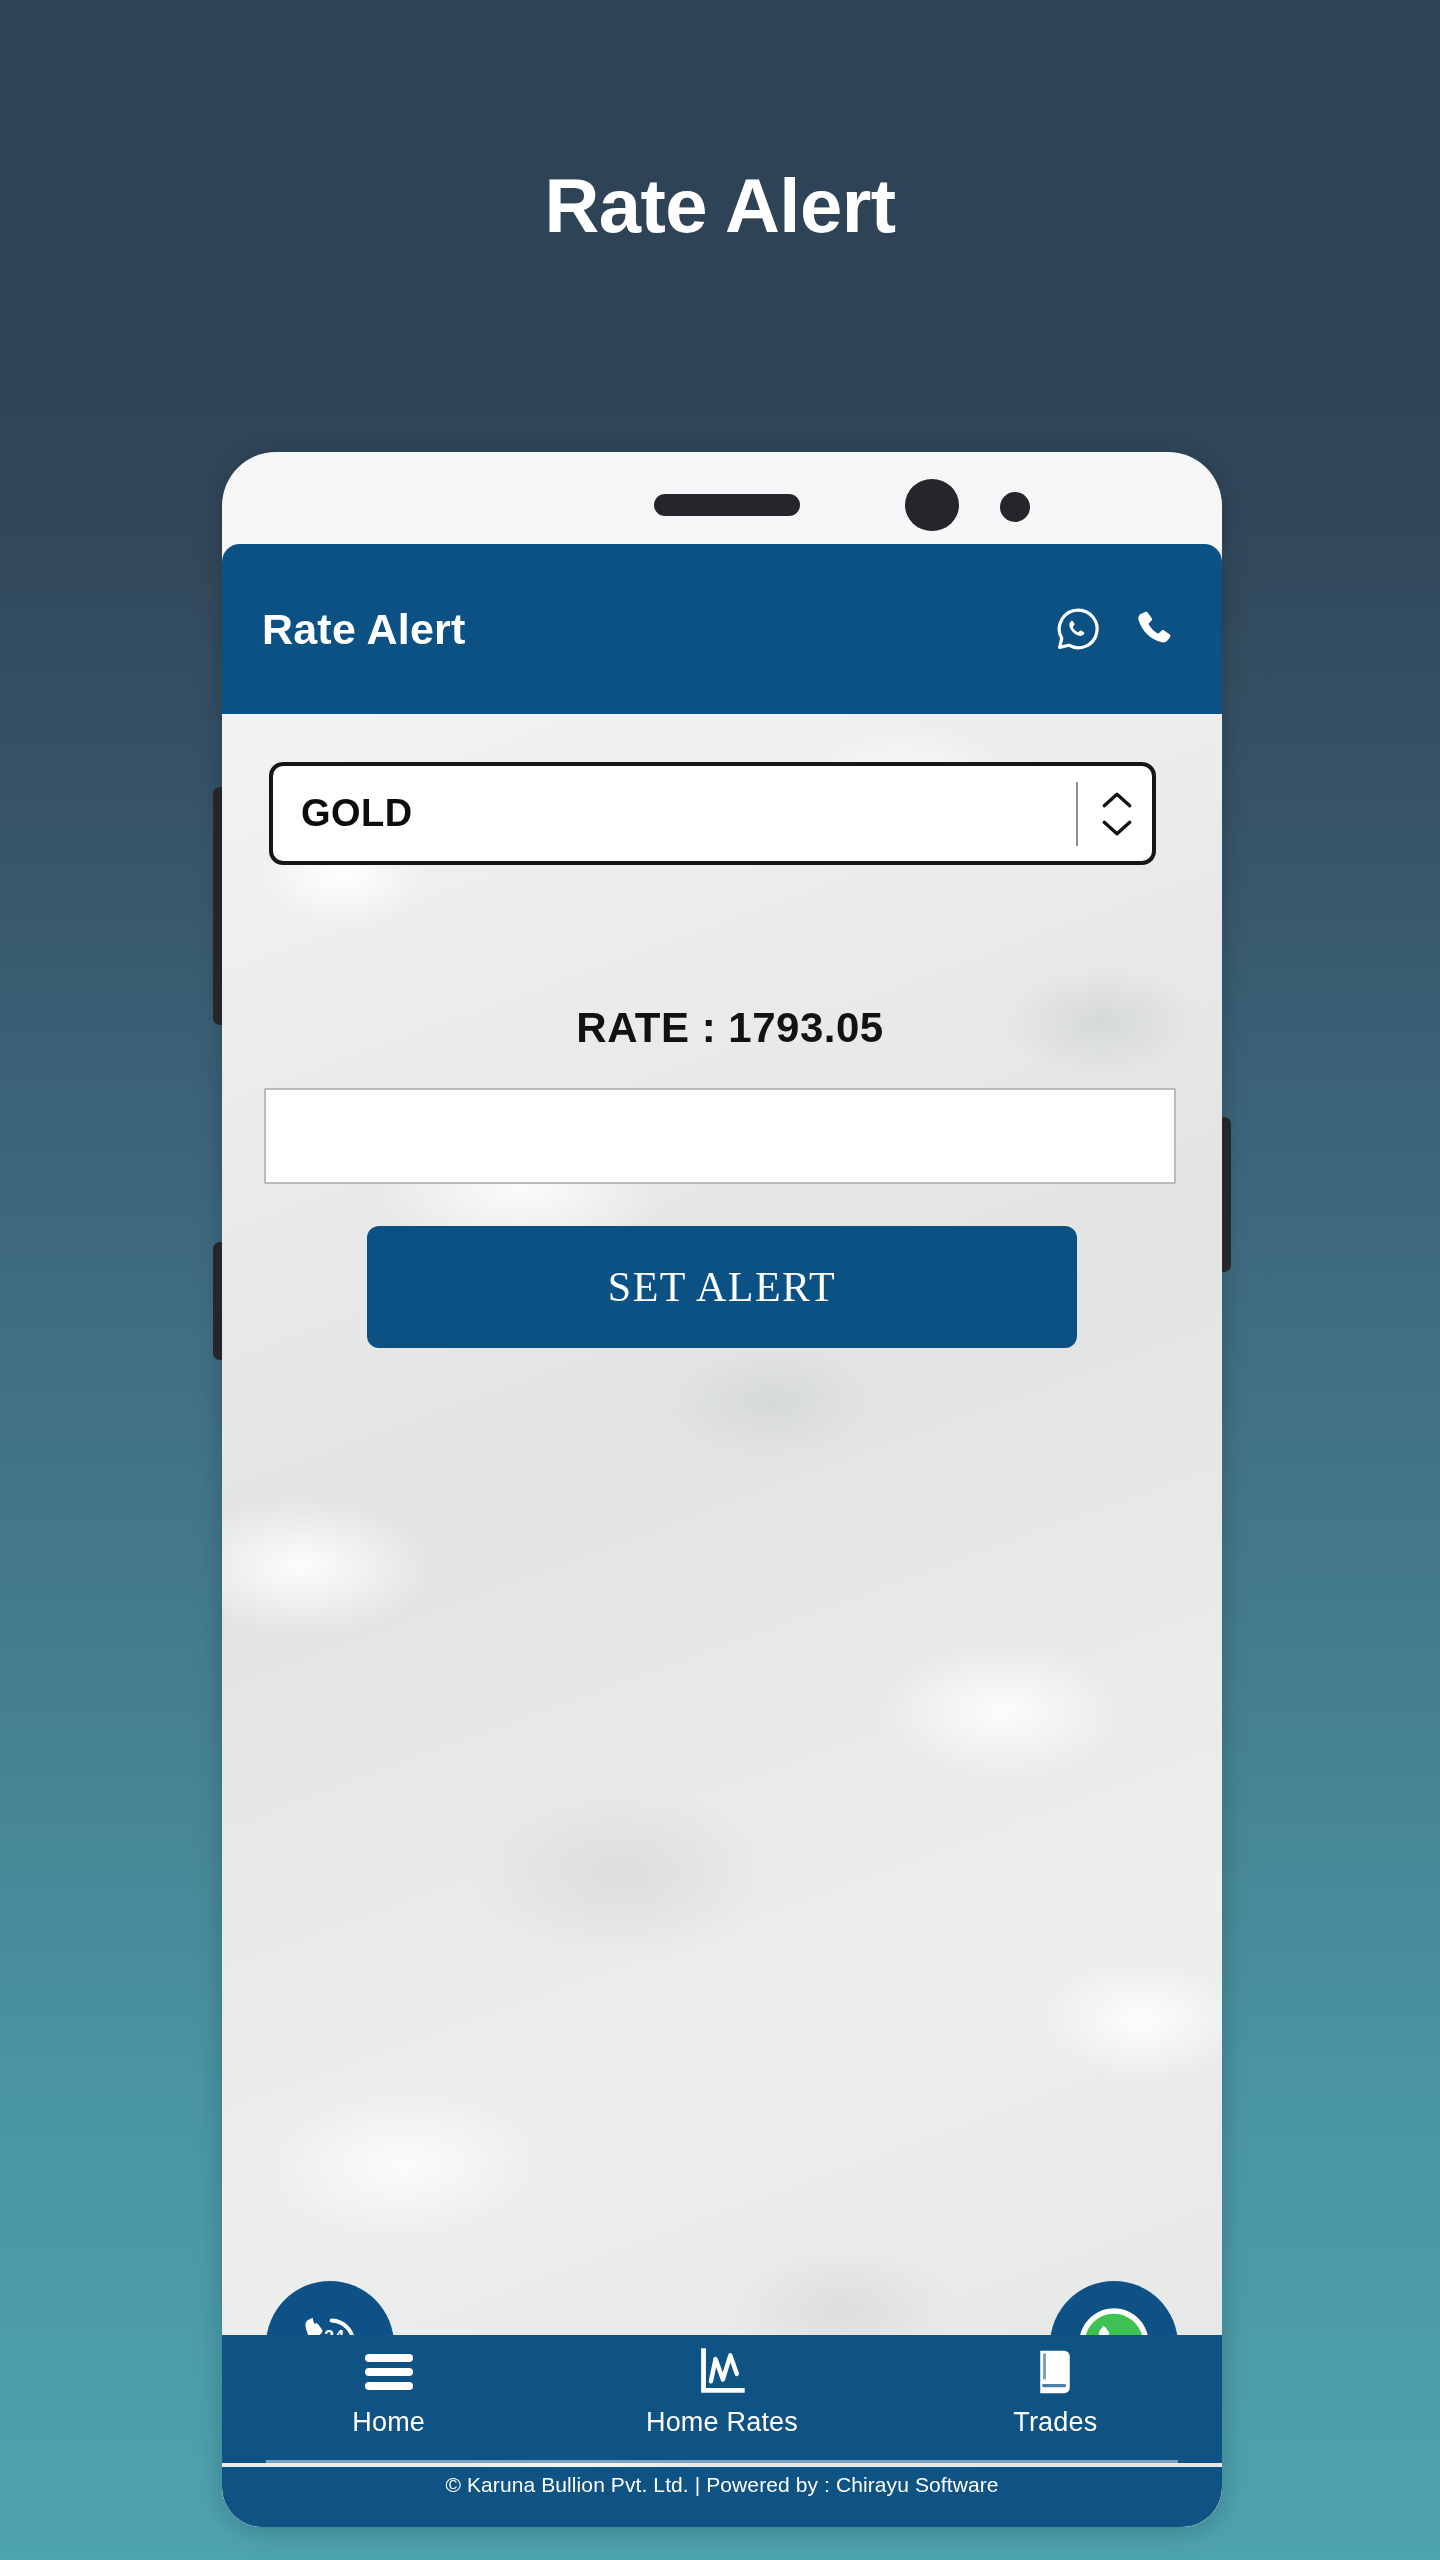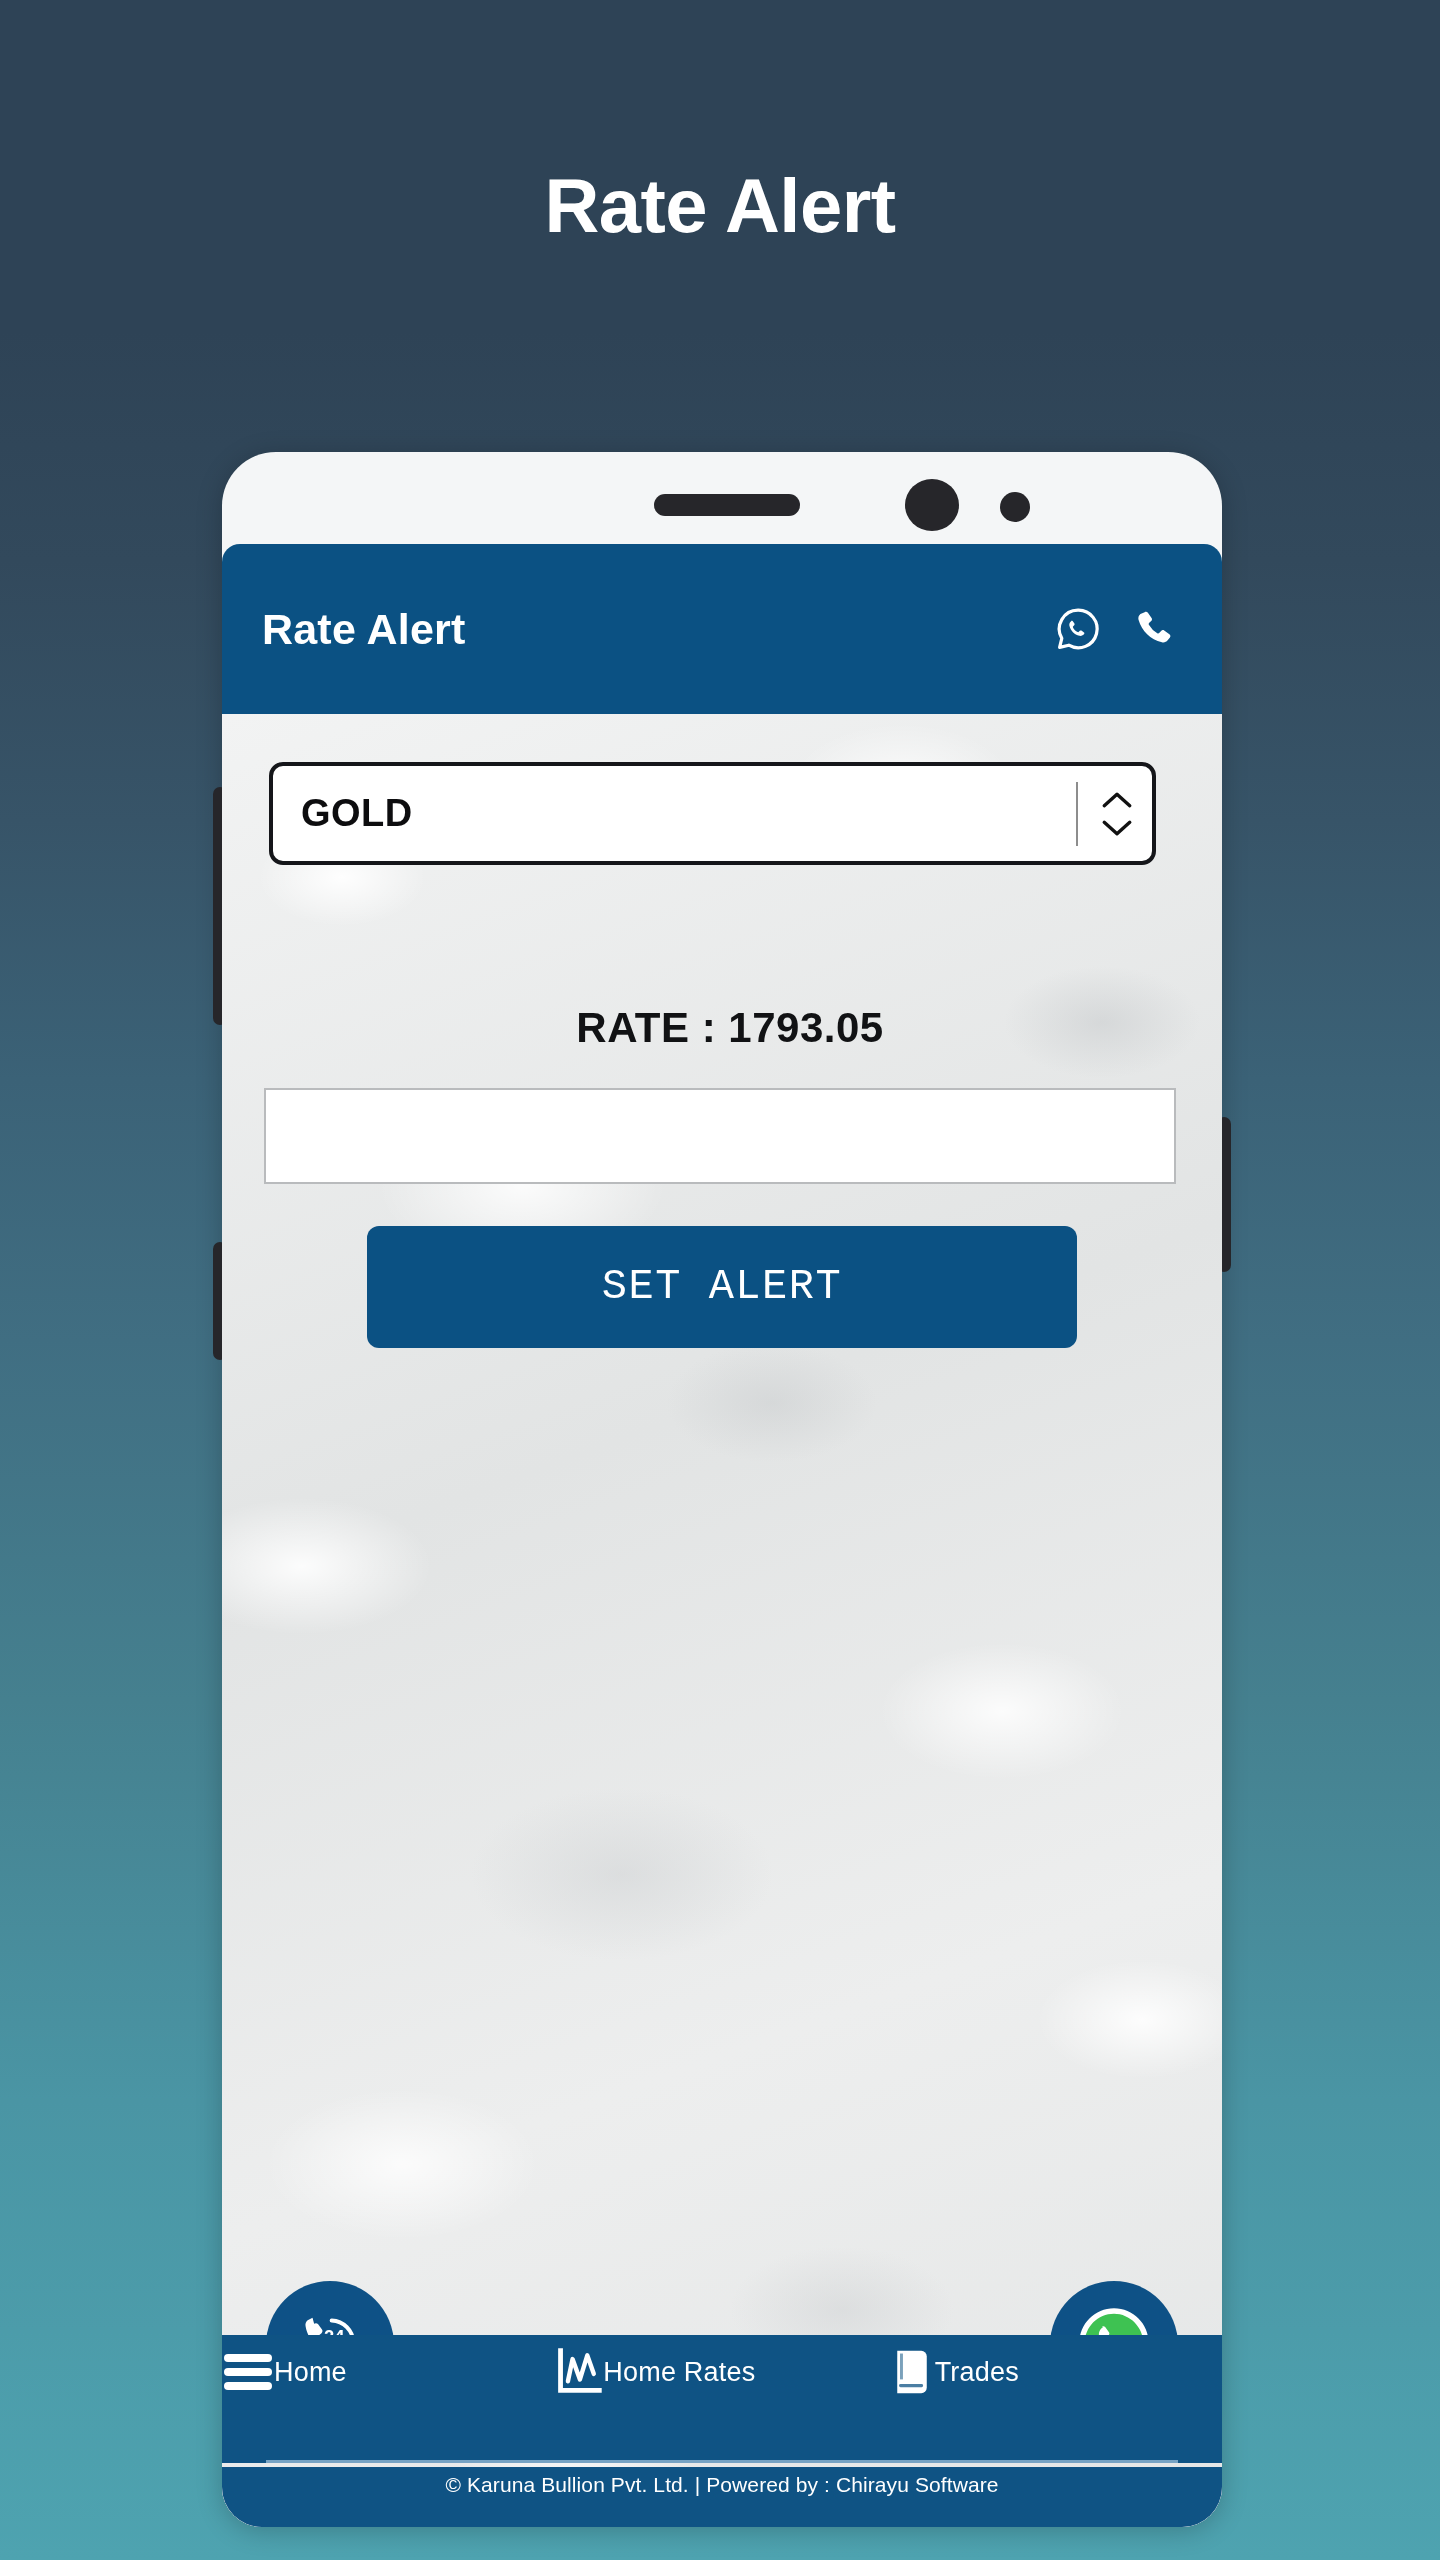--- a/index.html
+++ b/index.html
@@ -224,21 +224,21 @@
   .set-alert {
     position: absolute;
     left: 145px;
     top: 512px;
     width: 710px;
     height: 122px;
     background: #0b5183;
     border: none;
     border-radius: 12px;
     color: #ffffff;
-    font-family: Liberation Mono, monospace;
+    font-family: Liberation Serif, serif;
     font-size: 42px;
     letter-spacing: 1.5px;
     cursor: pointer;
   }
 
   
   .fab {
     position: absolute;
     width: 128px;
     height: 128px;
@@ -260,22 +260,23 @@
     width: 100%;
     height: 128px;
     background: #0f5384;
     display: flex;
     align-items: flex-start;
     padding-top: 10px;
   }
   .nav-item {
     flex: 1;
     display: flex;
-    flex-direction: row;
-    align-items: center;
+    flex-direction: column;
+    align-items: center;
+    gap: 8px;
     cursor: pointer;
     text-align: right;
   }
   .nav-icon {
     height: 54px;
     display: flex;
     align-items: center;
     justify-content: center;
   }
   .nav-icon svg { display: block; }

